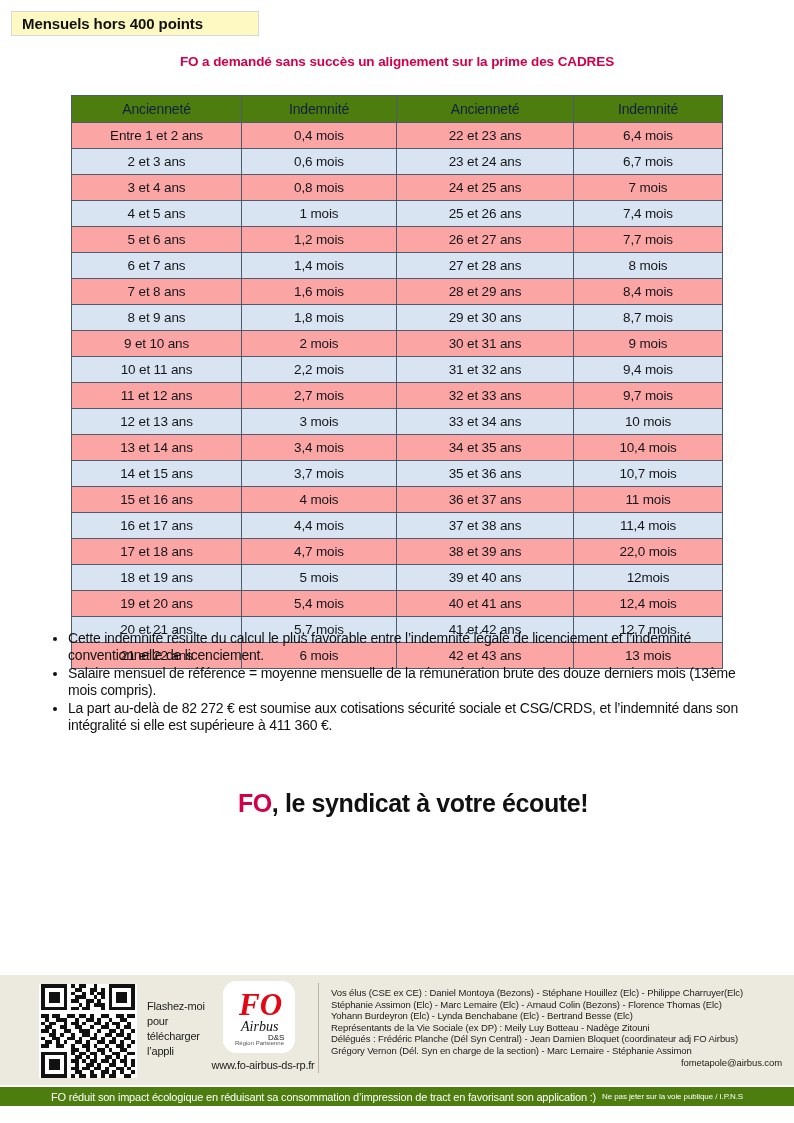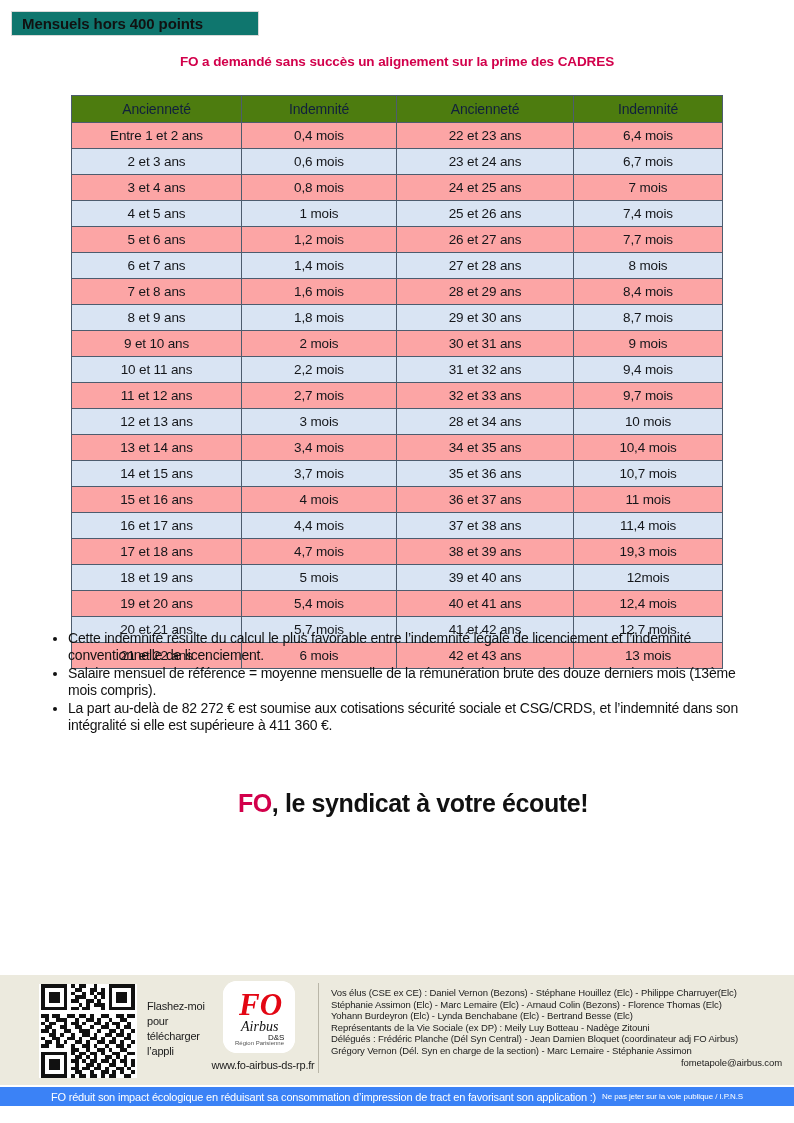--- a/index.html
+++ b/index.html
@@ -16,21 +16,21 @@
     overflow: hidden;
   }
 
   
   .title-chip {
     position: absolute;
     left: 11px;
     top: 11px;
     width: 248px;
     height: 25px;
-    background: #0f766e;
+    background: #fef9c3;
     border: 1px solid #d9d9d9;
     box-sizing: border-box;
     display: flex;
     align-items: center;
     padding-left: 10px;
   }
   .title-chip span {
     font-size: 15px;
     font-weight: bold;
     letter-spacing: -0.1px;
@@ -209,21 +209,21 @@
     padding-right: 4px;
   }
 
   
   .banner {
     position: absolute;
     left: 0;
     top: 1087px;
     width: 794px;
     height: 19px;
-    background: #3b82f6;
+    background: #4d7c0f;
     display: flex;
     align-items: center;
     justify-content: center;
   }
   .banner .b-main {
     color: #ffffff;
     font-size: 11px;
     letter-spacing: -0.2px;
   }
   .banner .b-sub {
@@ -321,21 +321,21 @@
         </tr>
         <tr class="odd">
           <td>11 et 12 ans</td>
           <td>2,7 mois</td>
           <td>32 et 33 ans</td>
           <td>9,7 mois</td>
         </tr>
         <tr class="even">
           <td>12 et 13 ans</td>
           <td>3 mois</td>
-          <td>28 et 34 ans</td>
+          <td>33 et 34 ans</td>
           <td>10 mois</td>
         </tr>
         <tr class="odd">
           <td>13 et 14 ans</td>
           <td>3,4 mois</td>
           <td>34 et 35 ans</td>
           <td>10,4 mois</td>
         </tr>
         <tr class="even">
           <td>14 et 15 ans</td>
@@ -352,21 +352,21 @@
         <tr class="even">
           <td>16 et 17 ans</td>
           <td>4,4 mois</td>
           <td>37 et 38 ans</td>
           <td>11,4 mois</td>
         </tr>
         <tr class="odd">
           <td>17 et 18 ans</td>
           <td>4,7 mois</td>
           <td>38 et 39 ans</td>
-          <td>19,3 mois</td>
+          <td>22,0 mois</td>
         </tr>
         <tr class="even">
           <td>18 et 19 ans</td>
           <td>5 mois</td>
           <td>39 et 40 ans</td>
           <td>12mois</td>
         </tr>
         <tr class="odd">
           <td>19 et 20 ans</td>
           <td>5,4 mois</td>
@@ -583,21 +583,21 @@
         <text x="18" y="50" font-family="'Liberation Serif', serif" font-size="14" font-style="italic" fill="#111111">Airbus</text>
         <text x="45" y="59" font-family="'Liberation Sans', sans-serif" font-size="8" fill="#111111">D&amp;S</text>
         <text x="12" y="64" font-family="'Liberation Sans', sans-serif" font-size="6" fill="#555555">Région Parisienne</text>
       </svg>
     </div>
     <div class="logo-url">www.fo-airbus-ds-rp.fr</div>
 
     <div class="vrule"></div>
 
     <div class="reps">
-      <div>Vos élus (CSE ex CE) : Daniel Vernon (Bezons) - Stéphane Houillez (Elc) - Philippe Charruyer(Elc)</div>
+      <div>Vos élus (CSE ex CE) : Daniel Montoya (Bezons) - Stéphane Houillez (Elc) - Philippe Charruyer(Elc)</div>
       <div>Stéphanie Assimon (Elc) - Marc Lemaire (Elc) - Arnaud Colin (Bezons) - Florence Thomas (Elc)</div>
       <div>Yohann Burdeyron (Elc) - Lynda Benchabane (Elc) - Bertrand Besse (Elc)</div>
       <div>Représentants de la Vie Sociale (ex DP) : Meily Luy Botteau - Nadège Zitouni</div>
       <div>Délégués : Frédéric Planche  (Dél Syn Central) - Jean Damien Bloquet (coordinateur adj FO Airbus)</div>
       <div>Grégory Vernon (Dél. Syn  en charge de la section) - Marc Lemaire - Stéphanie Assimon</div>
       <div class="email">fometapole@airbus.com</div>
     </div>
 
   </div>
 </div>

